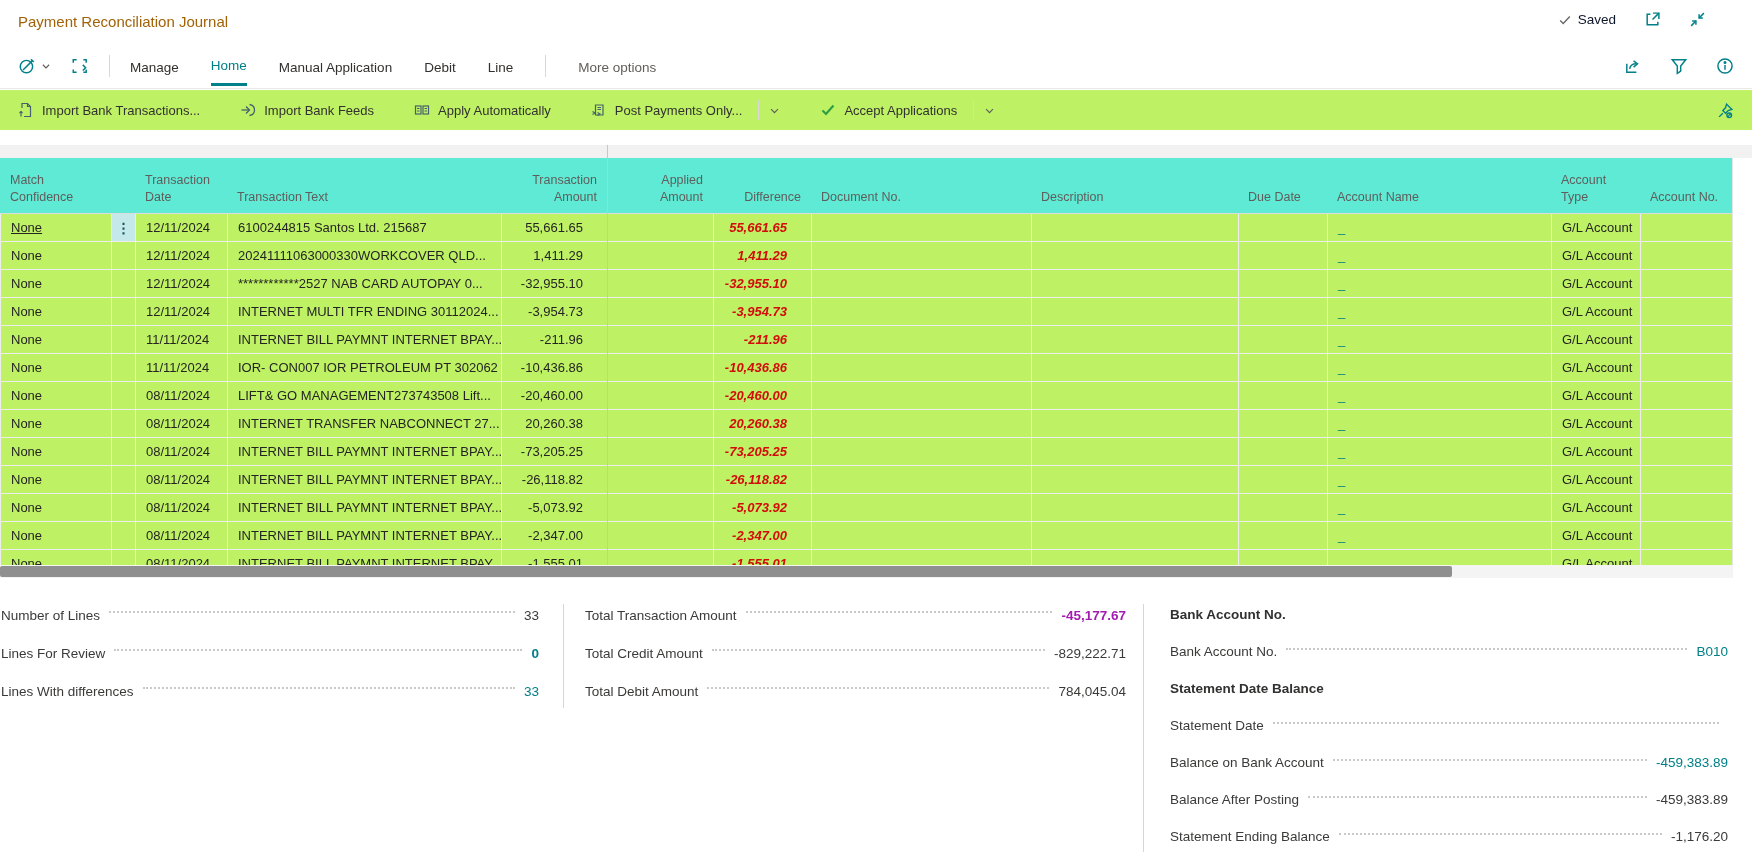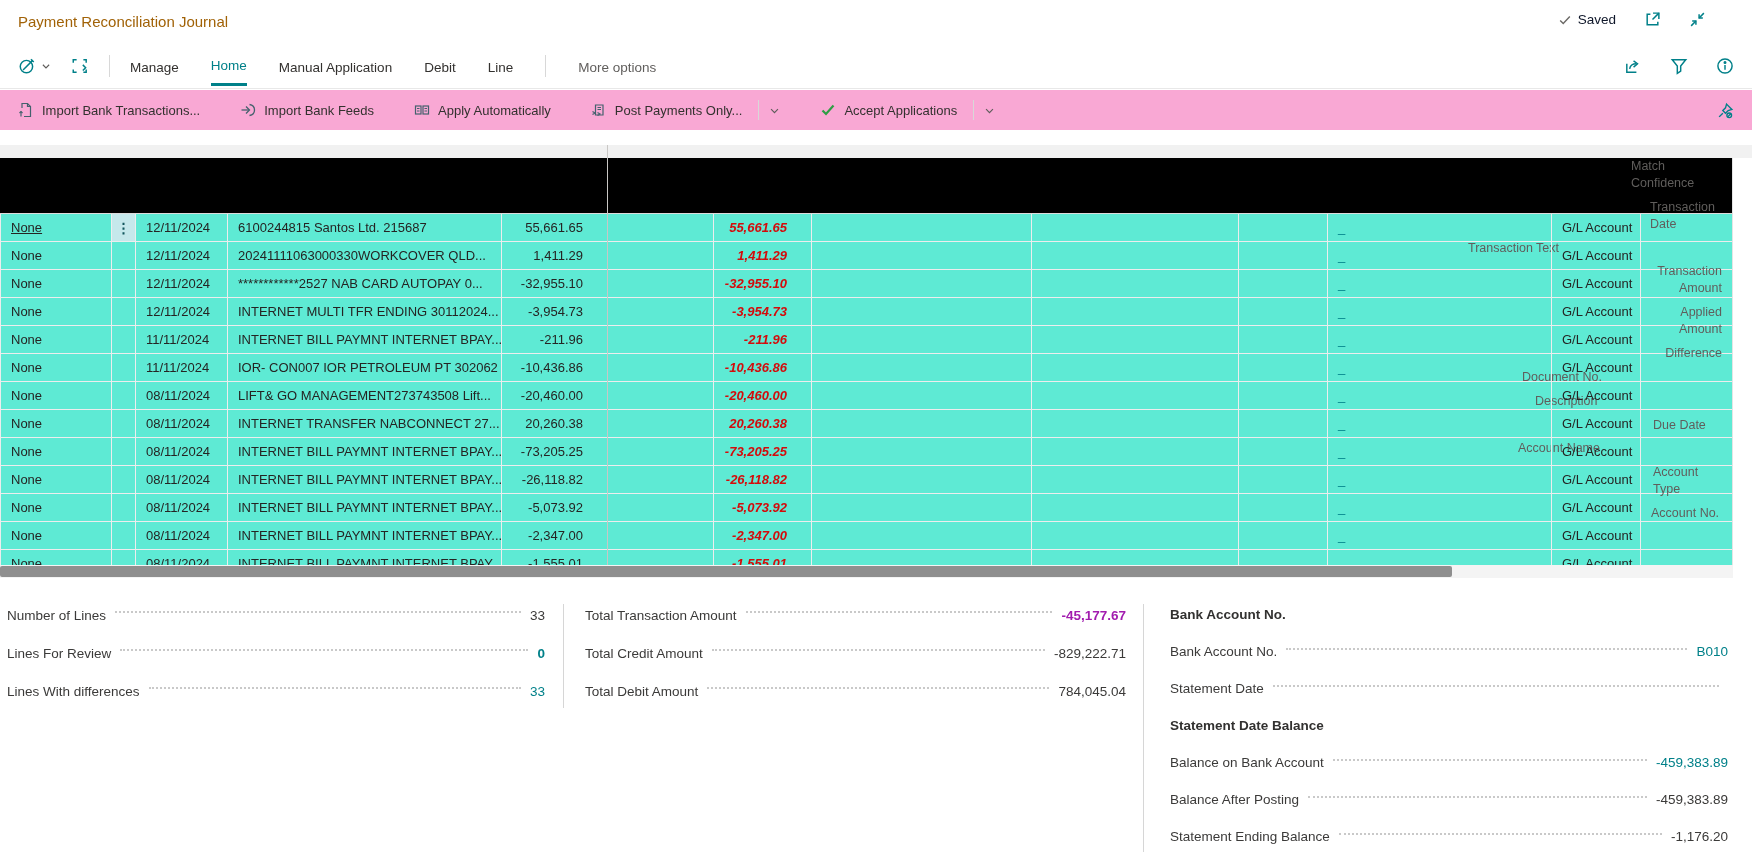--- a/index.html
+++ b/index.html
@@ -24,37 +24,37 @@
   .ribbon-icons { display:flex; align-items:center; gap:20px; color:#008089; }
   .chev { color:#5f5d5b; }
   .vdiv { width:1px; height:22px; background:#d8d8d8; margin:0 20px; }
   .menu-items { display:flex; align-items:center; gap:32px; font-size:13.5px; color:#33312f; }
   .menu-item { cursor:pointer; padding:12px 0 10px 0; }
   .menu-item.active { color:#008089; border-bottom:3px solid #008089; font-weight:400; }
   .more-options { color:#605e5c; }
   .menubar-right { margin-left:auto; display:flex; align-items:center; gap:28px; color:#008089; }
 
   
-  .actionbar { position:absolute; left:0; top:90px; width:100%; height:40px; background:#f9a8d4;
+  .actionbar { position:absolute; left:0; top:90px; width:100%; height:40px; background:#bef264;
                display:flex; align-items:center; padding:0 18px; gap:40px; font-size:13px; color:#33312f; }
   .action { display:flex; align-items:center; gap:8px; cursor:pointer; white-space:nowrap; }
   .action .aicon { color:#44616d; }
   .split-sep { width:1px; height:20px; background:#d8d8d8; margin:0 2px 0 8px; }
   .dd-chev { color:#5f5d5b; }
   .actionbar-right { margin-left:auto; color:#008089; }
 
   
   .grid { position:absolute; left:0; top:145px; width:1733px; border-right:1px solid #e4e4e4; }
   .grid-topstrip { height:13px; background:#f1f1f1; width:1752px; }
   .grid-header { display:flex; align-items:flex-end; height:56px; border-bottom:1px solid #dcdcdc;
-                 font-size:12.5px; color:#605e5c; line-height:1.35; background:#000000;flex-direction:column; }
+                 font-size:12.5px; color:#605e5c; line-height:1.35; background:#5eead4; }
   .h { padding:0 10px 7px 10px; white-space:normal; }
   .grid-rows { height:351px; overflow:hidden; border-left:1px solid #ededed; }
   .grid-row { display:flex; height:28px; align-items:center; border-bottom:1px solid #ededed;
-              font-size:13px; color:#252423; background:#5eead4; }
+              font-size:13px; color:#252423; background:#bef264; }
   .c { height:100%; display:flex; align-items:center; padding:0 10px; border-right:1px solid #ededed;
        white-space:nowrap; overflow:hidden; }
   .num { justify-content:flex-end; padding-right:24px; }
   .diff { color:#d40b0b; font-weight:bold; font-style:italic; }
 
   .c-match,.h-match { width:111px; }
   .c-dots,.h-dots { width:24px; padding:0; justify-content:center; }
   .c-date,.h-date { width:92px; }
   .c-text,.h-text { width:274px; }
   .c-amt,.h-amt { width:106px; }
@@ -79,21 +79,21 @@
   
   .hscroll { position:absolute; left:0; top:565px; width:1733px; height:13px; background:#f4f4f4; cursor:pointer; }
   .hscroll .thumb { position:absolute; left:0; top:1px; width:1452px; height:11px; background:#8f8f8f; border-radius:2px; }
 
   
   .leader-row { display:flex; align-items:center; height:38px; font-size:13.5px; color:#3b3a39; }
   .leader { flex:1; border-bottom:2px dotted #c9c9c9; margin:0 9px; transform:translateY(-3px); }
   .lv { white-space:nowrap; }
   .bold { font-weight:bold; color:#a21caf; }
 
-  .stats { position:absolute; left:7px; top:596px; width:538px; }
+  .stats { position:absolute; left:1px; top:596px; width:538px; }
   .totals { position:absolute; left:585px; top:596px; width:541px; }
   .fdiv1 { position:absolute; left:563px; top:604px; width:1px; height:104px; background:#d6d6d6; }
   .fdiv2 { position:absolute; left:1143px; top:604px; width:1px; height:248px; background:#d6d6d6; }
 
   .factbox { position:absolute; left:1170px; top:596px; width:558px; }
   .fb-row { height:37px; display:flex; align-items:center; font-size:13.5px; color:#3b3a39; }
   .fb-group { font-weight:bold; color:#323130; }
 </style>
 </head>
 <body>
@@ -524,26 +524,26 @@
 
 <div class="fdiv2"></div>
 
 <div class="factbox">
   <div class="fb-row fb-group">Bank Account No.</div>
   <div class="fb-row leader-row" style="height:37px;">
     <span>Bank Account No.</span>
     <span class="leader"></span>
     <span class="lv accent">B010</span>
   </div>
+  <div class="fb-row fb-group">Statement Date Balance</div>
   <div class="fb-row leader-row" style="height:37px;">
     <span>Statement Date</span>
     <span class="leader"></span>
     <span class="lv"></span>
   </div>
-  <div class="fb-row fb-group">Statement Date Balance</div>
   <div class="fb-row leader-row" style="height:37px;">
     <span>Balance on Bank Account</span>
     <span class="leader"></span>
     <span class="lv accent">-459,383.89</span>
   </div>
   <div class="fb-row leader-row" style="height:37px;">
     <span>Balance After Posting</span>
     <span class="leader"></span>
     <span class="lv">-459,383.89</span>
   </div>

